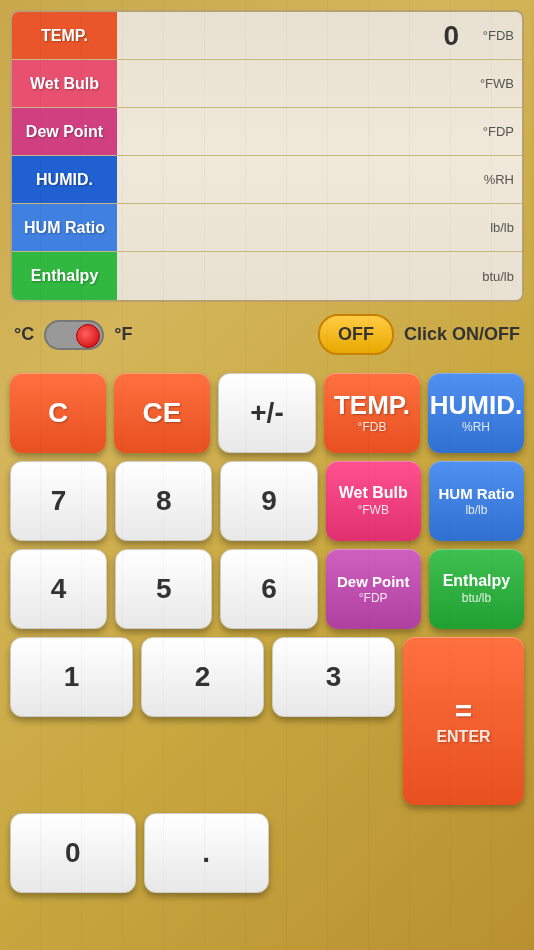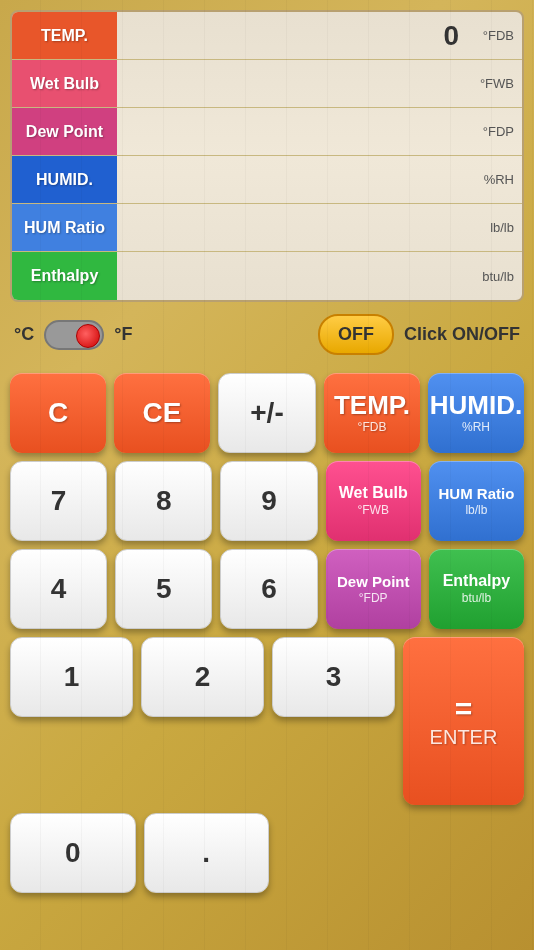--- a/index.html
+++ b/index.html
@@ -330,21 +330,21 @@
       <span class="btn-sub">btu/lb</span>
     </button>
   </div>
 
   <div class="calc-row" style="align-items: flex-start;">
     <button class="btn btn-white">1</button>
     <button class="btn btn-white">2</button>
     <button class="btn btn-white">3</button>
     <button class="btn btn-orange btn-enter">
       <span class="btn-main">=</span>
-      <span class="btn-sub" style="font-size:20px; font-weight:normal;">ENTER</span>
+      <span class="btn-sub" style="font-size:16px; font-weight:bold;">ENTER</span>
     </button>
   </div>
 
   <div class="calc-row">
     <button class="btn btn-white">0</button>
     <button class="btn btn-white">.</button>
     <div style="flex:2;"></div>
   </div>
 
 </div>

